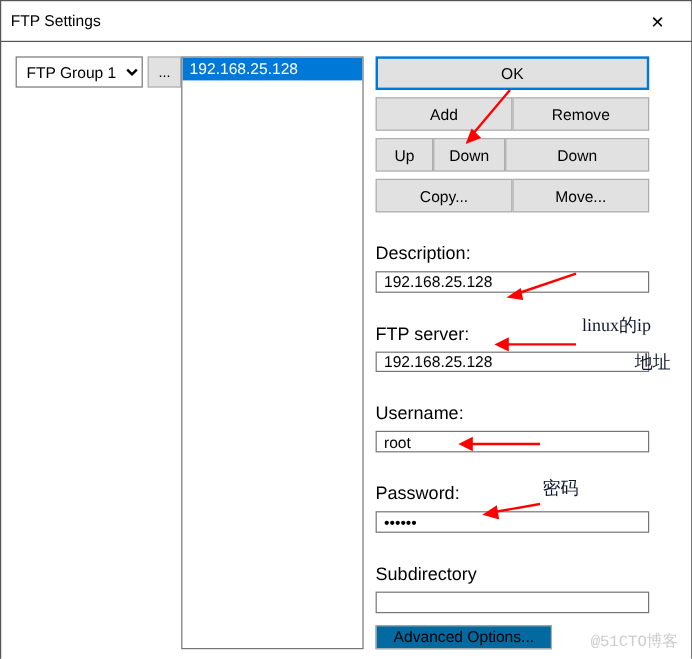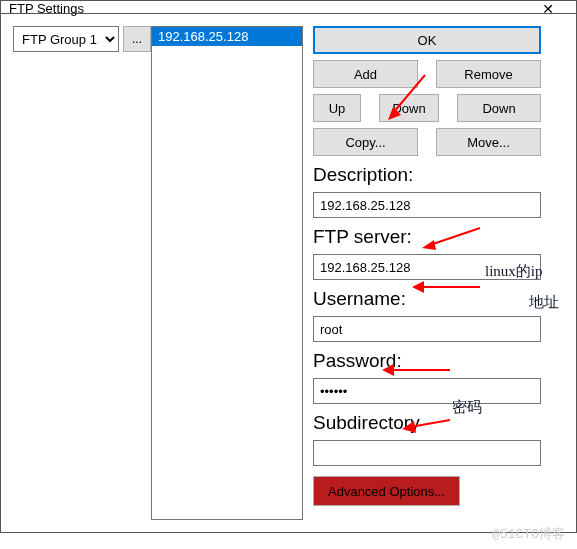--- a/index.html
+++ b/index.html
@@ -1,35 +1,35 @@
 <!DOCTYPE html>
 <html><head>
   <meta charset="utf-8">
   <style>
     * { box-sizing: border-box; margin: 0; padding: 0; }
     body { font-family: "Segoe UI", Tahoma, sans-serif; font-size: 13px; background: #fff; width: 577px; height: 549px; position: relative; overflow: hidden; }
-    .titlebar { height: 14px; border: 1px solid #555; display: flex; align-items: flex-start; padding: 0 8px; background: #fff; }
+    .titlebar { height: 35px; border: 1px solid #555; display: flex; align-items: center; padding: 0 8px; background: #fff; }
     .titlebar-text { flex: 1; font-size: 13px; }
     .close-icon { width: 40px; text-align: center; font-size: 14px; }
     .content { display: flex; padding: 12px; gap: 10px; border: 1px solid #555; border-top: none; height: 519px; }
     .left-col { width: 290px; display: flex; flex-direction: row; }
     .group-row { display: flex; gap: 4px; margin-bottom: 6px; }
     select { flex: 1; height: 26px; border: 1px solid #767676; background: #fff; font-size: 13px; padding: 0 4px; }
     .small-btn { width: 28px; height: 26px; border: 1px solid #adadad; background: #e1e1e1; font-size: 12px; cursor: pointer; }
     .listbox { flex: 1; border: 1px solid #767676; background: #fff; overflow: auto; }
     .list-item { padding: 2px 6px; font-size: 13px; }
     .list-item.selected { background: #0078d7; color: #fff; }
     .right-col { width: 228px; display: flex; flex-direction: column; gap: 6px; }
-    .btn-row { display: flex; gap: 18px; }
+    .btn-row { display: flex; gap: 0; }
     .btn { height: 28px; border: 1px solid #adadad; background: #e1e1e1; font-size: 13px; cursor: pointer; flex: 1; display: flex; align-items: center; justify-content: center; }
     .btn.primary { border: 2px solid #0078d7; }
     .btn-half { flex: 1; }
-    .lbl { font-size: 19px; margin-top: 2px; }
+    .lbl { font-size: 15px; margin-top: 20px; }
     input[type=text], input[type=password] { width: 100%; height: 26px; border: 1px solid #767676; padding: 0 6px; font-size: 13px; background: #fff; }
-    .adv-btn { align-self: flex-start; padding: 0 14px; height: 30px; border: 1px solid #adadad; background: #b91c1c; font-size: 13px; cursor: pointer; margin-top: 4px; }
+    .adv-btn { align-self: flex-start; padding: 0 14px; height: 30px; border: 1px solid #adadad; background: #0369a1; font-size: 13px; cursor: pointer; margin-top: 4px; }
     .arrow { position: absolute; pointer-events: none; }
     .annot { position: absolute; color: #0f172a; font-size: 15px; pointer-events: none; font-family: SimSun, serif; }
     .watermark { position: absolute; bottom: 6px; right: 12px; color: #ccc; font-size: 13px; font-family: Liberation Mono, monospace; }
   </style>
 </head>
 <body>
 
 <div class="titlebar">
   <span class="titlebar-text">FTP Settings</span>
   <span class="close-icon">✕</span>

